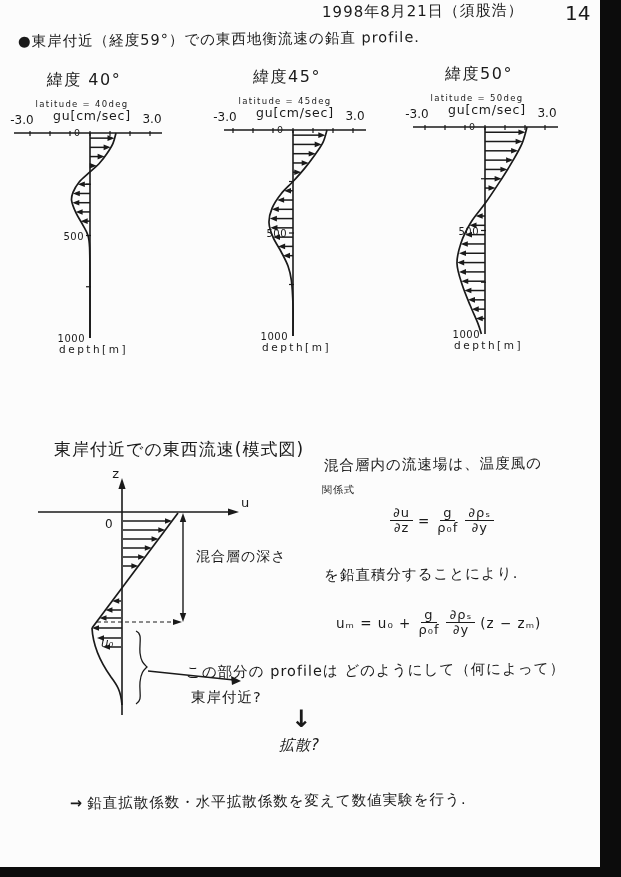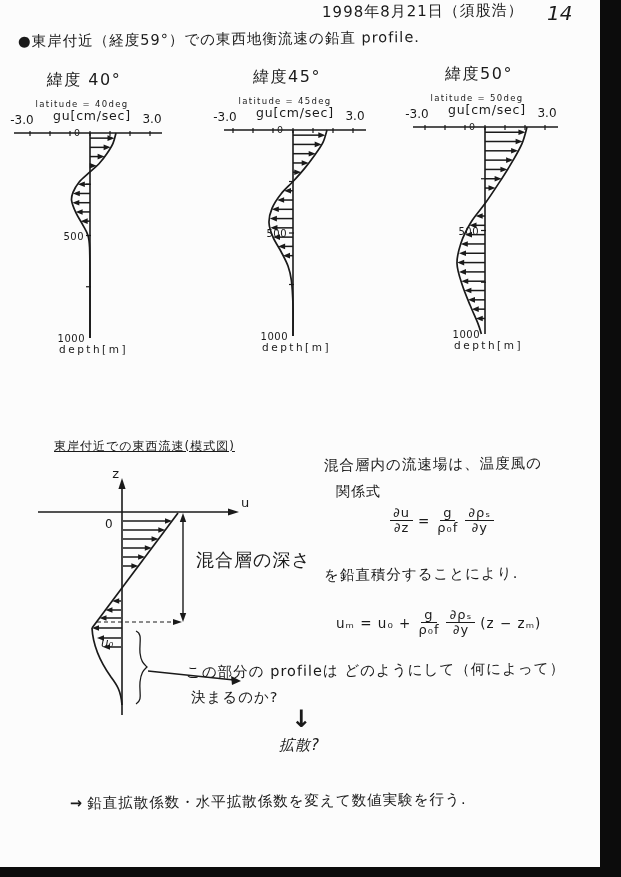--- a/index.html
+++ b/index.html
@@ -16,21 +16,21 @@
   .frac .den{padding:0 2px;}
   .edge{position:absolute;background:#0c0c0c;}
   .arrowchar{font-weight:bold;letter-spacing:-1px;margin-right:6px;}
 </style>
 </head>
 <body>
 
 <div id="page">
 
   <div class="abs hand tilt" style="left:322px;top:2px;font-size:15px;">1998年8月21日（須股浩）</div>
-  <div class="abs" style="left:547px;top:1px;font-size:20px;font-style:italic;text-align:center;">14</div>
+  <div class="abs" style="left:565px;top:1px;font-size:20px;text-align:center;">14</div>
 
   <div class="abs hand tilt" style="left:18px;top:30px;font-size:14.5px;">●東岸付近（経度59°）での東西地衡流速の鉛直 profile.</div>
 
   <svg id="charts-svg" width="621" height="877" viewBox="0 0 621 877">
       <g>
         <text x="84" y="85" font-size="16" text-anchor="middle" letter-spacing="1.5">緯度 40°</text>
         <text x="82" y="107" font-size="8.5" text-anchor="middle" letter-spacing="1.3">latitude = 40deg</text>
         <text x="92" y="120" font-size="12.5" text-anchor="middle" letter-spacing="0.8">gu[cm/sec]</text>
         <text x="22" y="124" font-size="12" text-anchor="middle">-3.0</text>
         <text x="152" y="123" font-size="12" text-anchor="middle">3.0</text>
@@ -177,21 +177,21 @@
         <polygon points="464.4,290.53 471.4,287.72999999999996 471.4,293.33" fill="#1a1a1a"></polygon>
         <line x1="485" y1="299.845" x2="473" y2="299.845" stroke="#1a1a1a" stroke-width="1.5"></line>
         <polygon points="468,299.845 475,297.045 475,302.64500000000004" fill="#1a1a1a"></polygon>
         <line x1="485" y1="309.15999999999997" x2="476.77777777777777" y2="309.15999999999997" stroke="#1a1a1a" stroke-width="1.5"></line>
         <polygon points="471.77777777777777,309.15999999999997 478.77777777777777,306.35999999999996 478.77777777777777,311.96" fill="#1a1a1a"></polygon>
         <line x1="485" y1="318.475" x2="480.77777777777777" y2="318.475" stroke="#1a1a1a" stroke-width="1.5"></line>
         <polygon points="475.77777777777777,318.475 482.77777777777777,315.675 482.77777777777777,321.27500000000003" fill="#1a1a1a"></polygon>
       </g>
     </svg>
 
-  <div class="abs hand" style="left:54px;top:438px;font-size:12px;text-decoration:underline;">東岸付近での東西流速(模式図)</div>
+  <div class="abs hand" style="left:54px;top:438px;font-size:17px;">東岸付近での東西流速(模式図)</div>
 
   <svg id="schematic-svg" style="left:35px;top:465px;" width="230" height="260" viewBox="0 0 230 260">
 
     <line x1="87" y1="250" x2="87" y2="22" stroke="#1a1a1a" stroke-width="1.6"></line>
     <polygon points="87,13 83.4,24 90.6,24" fill="#1a1a1a"></polygon>
     <text x="84" y="13" font-size="13" text-anchor="end">z</text>
 
     <line x1="3" y1="47" x2="196" y2="47" stroke="#1a1a1a" stroke-width="1.6"></line>
     <polygon points="204,47 193,43.4 193,50.6" fill="#1a1a1a"></polygon>
     <text x="206" y="42" font-size="13">u</text>
@@ -236,24 +236,24 @@
     <polygon points="147,157 138,154 138,160" fill="#1a1a1a"></polygon>
 
     <text x="66" y="182" font-size="12" font-style="italic">u₀</text>
 
     <path d="M101,166 C108,169 104,178 105,188 C106,197 109,199 112,202 C109,205 106,207 105,217 C104,228 108,235 101,239" fill="none" stroke="#1a1a1a" stroke-width="1.3"></path>
 
     <line x1="113" y1="206" x2="199" y2="215" stroke="#1a1a1a" stroke-width="1.4"></line>
     <polygon points="206,216 196,211 197,220" fill="#1a1a1a"></polygon>
   </svg>
 
-  <div class="abs hand" style="left:196px;top:548px;font-size:18px;">混合層の深さ</div>
+  <div class="abs hand" style="left:196px;top:548px;font-size:14px;">混合層の深さ</div>
 
   <div class="abs hand tilt" style="left:324px;top:455px;font-size:14.5px;">混合層内の流速場は、温度風の</div>
-  <div class="abs hand" style="left:336px;top:483px;font-size:14px;">関係式</div>
+  <div class="abs hand" style="left:322px;top:483px;font-size:10px;">関係式</div>
 
   <div class="eq hand" style="left:390px;top:506px;">
     <span class="frac">
       <span class="num">∂u</span>
       <span class="den">∂z</span>
     </span>
     <span>=</span>
     <span class="frac">
       <span class="num">g</span>
       <span class="den">ρ₀f</span>
@@ -273,21 +273,21 @@
       <span class="den">ρ₀f</span>
     </span>
     <span class="frac">
       <span class="num">∂ρₛ</span>
       <span class="den">∂y</span>
     </span>
     <span>(z − zₘ)</span>
   </div>
 
   <div class="abs hand tilt" style="left:186px;top:661px;font-size:14.5px;">この部分の profileは どのようにして（何によって）</div>
-  <div class="abs hand" style="left:191px;top:688px;font-size:14.5px;">決まるのか?</div>
+  <div class="abs hand" style="left:191px;top:688px;font-size:14.5px;">東岸付近?</div>
   <div class="abs" style="left:291px;top:705px;font-size:24px;font-weight:bold;">↓</div>
   <div class="abs hand" style="left:279px;top:736px;font-size:15px;font-style:italic;">拡散?</div>
 
   <div class="abs hand tilt" style="left:70px;top:792px;font-size:14.5px;">
     <span class="arrowchar">→</span><span>鉛直拡散係数・水平拡散係数を変えて数値実験を行う.</span>
   </div>
 
   <div class="edge" style="left:600px;top:0;width:21px;height:877px;"></div>
   <div class="edge" style="left:0;top:867px;width:621px;height:10px;"></div>
 </div>

